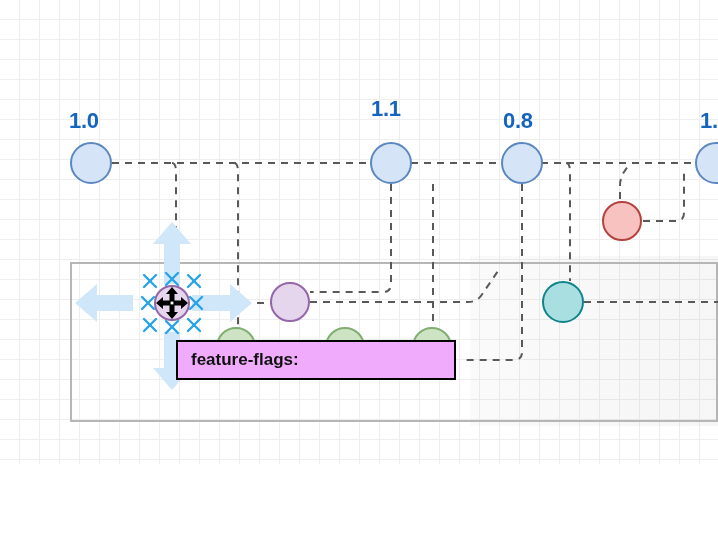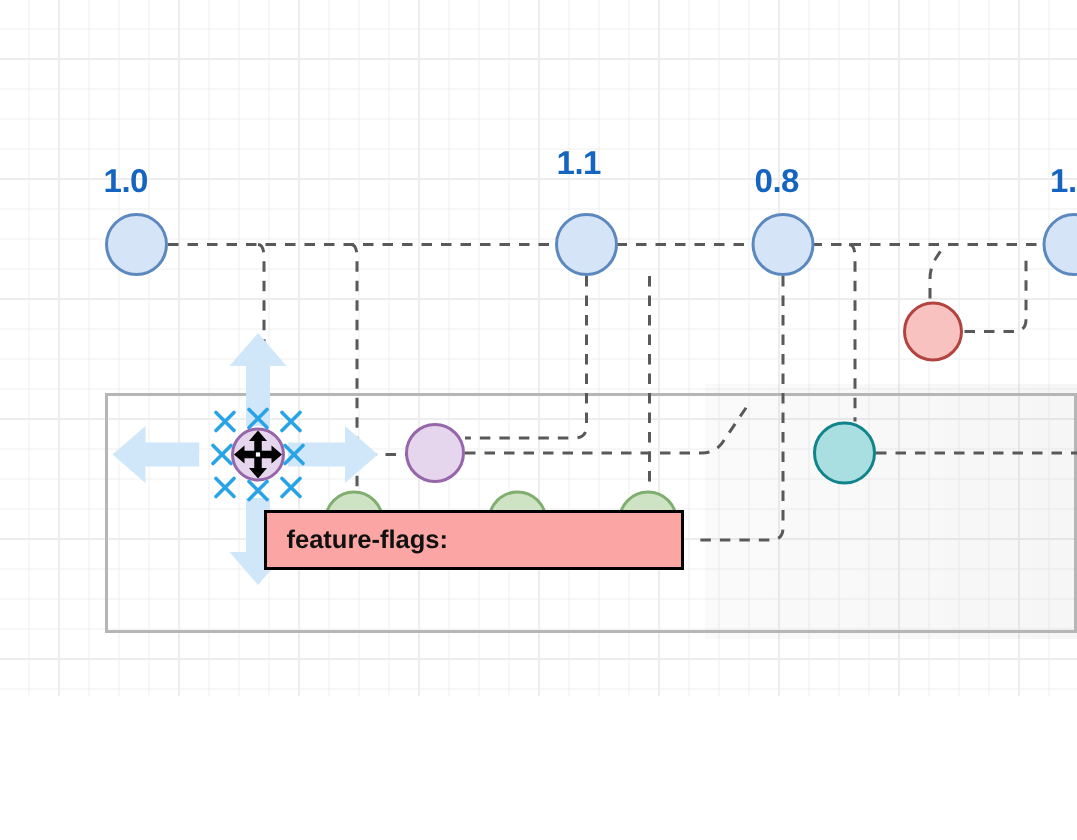--- a/index.html
+++ b/index.html
@@ -101,21 +101,21 @@
   .sel-x { stroke: #29a3e8; stroke-width: 2.4; stroke-linecap: round; }
   
   .move-cursor {
     position: absolute;
     pointer-events: none;
   }
   .move-cursor svg { display:block; }
   
   .tooltip {
     position: absolute;
-    background: #fca5a5;
+    background: #f0abfc;
     border: 2px solid #000000;
     padding: 7px 13px 8px 13px;
     font-size: 17px;
     color: #111111;
     font-family: "Liberation Sans", sans-serif;
     white-space: nowrap;
     box-sizing: border-box;
     line-height: 1.25;
   }
   .tooltip .tt-key { font-weight: bold; }

